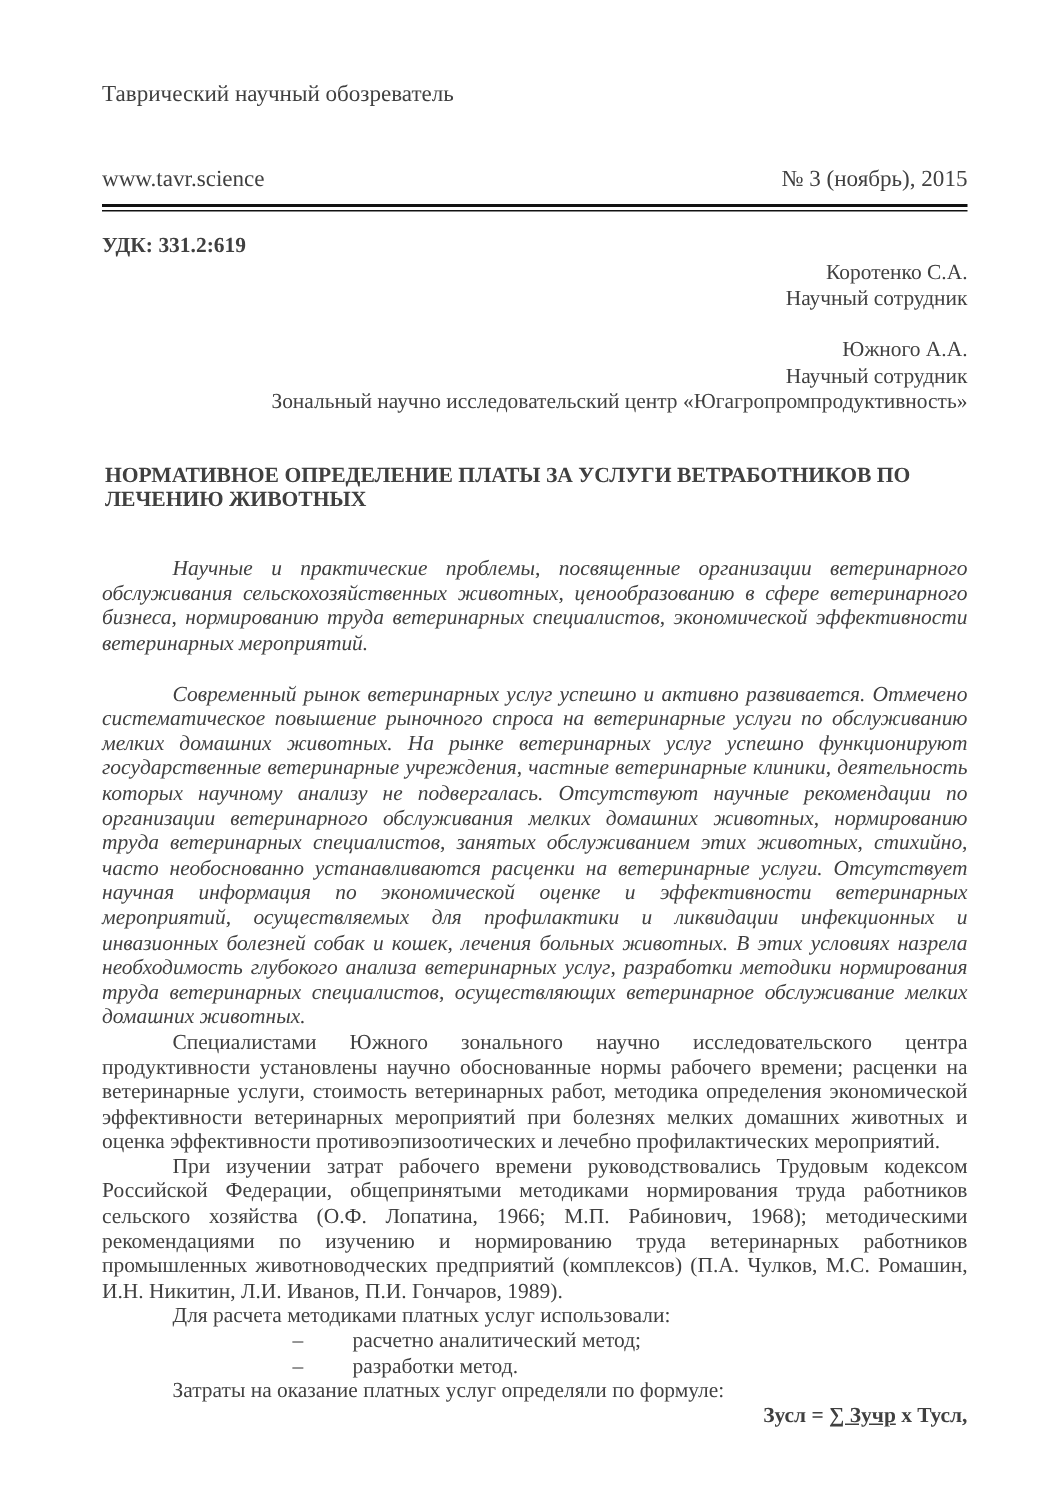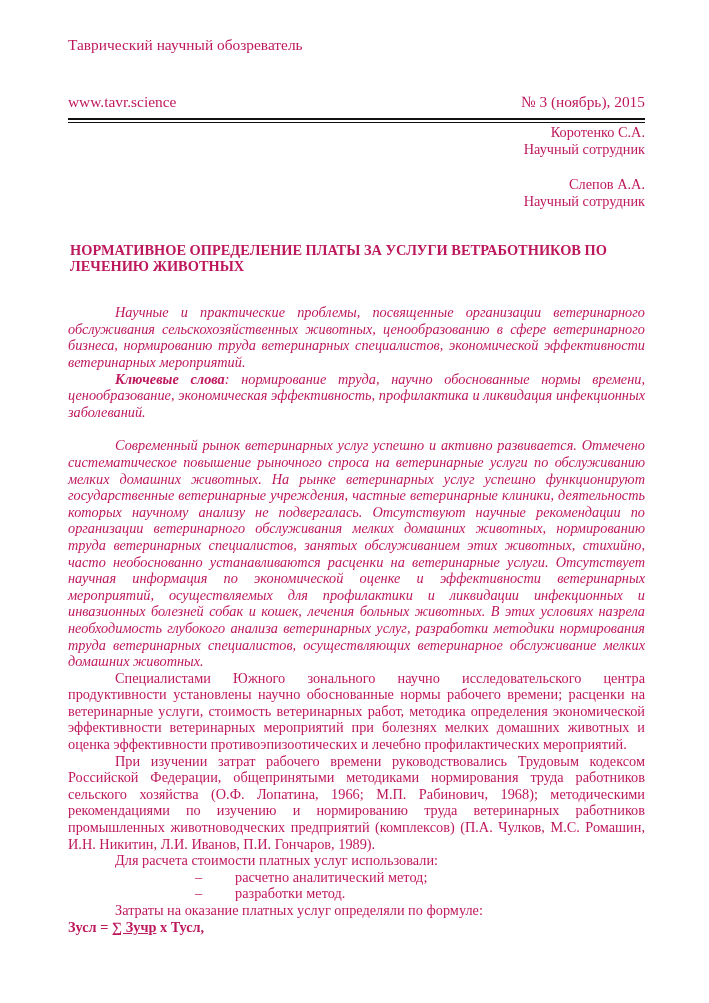--- a/index.html
+++ b/index.html
@@ -3,25 +3,25 @@
 <meta charset="utf-8">
 <style>
   * { box-sizing: border-box; }
   html, body { margin: 0; padding: 0; background: #ffffff; }
   .page {
     position: relative;
     width: 709px;
     height: 1003px;
     margin: 0 auto;
     background: #ffffff;
-    color: #be185d;
+    color: #404040;
     font-family: "Liberation Serif", "DejaVu Serif", serif;
     font-size: 14.3px;
     line-height: 16.6px;
-    padding: 33px 64px 0 68px;
+    padding: 51px 64px 0 68px;
     overflow: hidden;
   }
   
   .journal-header { font-size: 15.4px; line-height: 24px; }
   .journal-name { margin-bottom: 1px; }
   .journal-row {
     display: flex;
     justify-content: space-between;
     align-items: baseline;
     padding-bottom: 4px;
@@ -60,63 +60,64 @@
     text-indent: 47px;
   }
   .body-first { margin-top: 17px; font-style: italic; }
   .intro-par { margin: 0; text-indent: 47px; }
   
   .method-row { display: flex; margin-left: 127px; }
   .method-dash { width: 40px; flex: 0 0 40px; }
   
   .formula-line {
     margin: 0;
-    text-align: left;
+    text-align: right;
     font-weight: bold;
   }
   .formula-sum { text-decoration: underline; }
   .sp { white-space: pre; }
 </style>
 </head>
 <body>
 
 <div class="page">
 
   <header class="journal-header">
     <div class="journal-name">Таврический научный обозреватель</div>
     <div class="journal-row">
       <span class="journal-site">www.tavr.science</span>
       <span class="journal-issue">№ 3 (ноябрь), 2015</span>
     </div>
     <div class="double-rule"></div>
   </header>
 
+  <div class="udc">УДК: 331.2:619</div>
 
   <section class="authors">
     <div class="author">
       <div class="author-name">Коротенко С.А.</div>
       <div class="author-position">Научный сотрудник</div>
     </div>
     <div class="author author-second">
-      <div class="author-name">Слепов А.А.</div>
+      <div class="author-name">Южного А.А.</div>
       <div class="author-position">Научный сотрудник</div>
+      <div class="author-affiliation">Зональный научно исследовательский центр «Югагропромпродуктивность»</div>
     </div>
   </section>
 
   <h1 class="article-title">НОРМАТИВНОЕ ОПРЕДЕЛЕНИЕ ПЛАТЫ ЗА УСЛУГИ ВЕТРАБОТНИКОВ ПО ЛЕЧЕНИЮ ЖИВОТНЫХ</h1>
 
   <p class="abstract">Научные и практические проблемы, посвященные организации ветеринарного обслуживания сельскохозяйственных животных, ценообразованию в сфере ветеринарного бизнеса, нормированию труда ветеринарных специалистов, экономической эффективности ветеринарных мероприятий.</p>
 
-  <p class="keywords"><span class="kw-label">Ключевые слова</span><span>: нормирование труда, научно обоснованные нормы времени, ценообразование, экономическая эффективность, профилактика и ликвидация инфекционных заболеваний.</span></p>
 
   <p class="body-par body-first">Современный рынок ветеринарных услуг успешно и активно развивается. Отмечено систематическое повышение рыночного спроса на ветеринарные услуги по обслуживанию мелких домашних животных. На рынке ветеринарных услуг успешно функционируют государственные ветеринарные учреждения, частные ветеринарные клиники, деятельность которых научному анализу не подвергалась. Отсутствуют научные рекомендации по организации ветеринарного обслуживания мелких домашних животных, нормированию труда ветеринарных специалистов, занятых обслуживанием этих животных, стихийно, часто необоснованно устанавливаются расценки на ветеринарные услуги. Отсутствует научная информация по экономической оценке и эффективности ветеринарных мероприятий, осуществляемых для профилактики и ликвидации инфекционных и инвазионных болезней собак и кошек, лечения больных животных. В этих условиях назрела необходимость глубокого анализа ветеринарных услуг, разработки методики нормирования труда ветеринарных специалистов, осуществляющих ветеринарное обслуживание мелких домашних животных.</p>
   <p class="body-par">Специалистами Южного зонального научно исследовательского центра продуктивности установлены научно обоснованные нормы рабочего времени; расценки на ветеринарные услуги, стоимость ветеринарных работ, методика определения экономической эффективности ветеринарных мероприятий при болезнях мелких домашних животных и оценка эффективности противоэпизоотических и лечебно профилактических мероприятий.</p>
   <p class="body-par">При изучении затрат рабочего времени руководствовались Трудовым кодексом Российской Федерации, общепринятыми методиками нормирования труда работников сельского хозяйства (О.Ф. Лопатина, 1966; М.П. Рабинович, 1968); методическими рекомендациями по изучению и нормированию труда ветеринарных работников промышленных животноводческих предприятий (комплексов) (П.А. Чулков, М.С. Ромашин, И.Н. Никитин, Л.И. Иванов, П.И. Гончаров, 1989).</p>
 
-  <p class="intro-par">Для расчета стоимости платных услуг использовали:</p>
+  <p class="intro-par">Для расчета методиками платных услуг использовали:</p>
 
   <div class="method-row">
     <span class="method-dash">–</span>
       <span class="method-label">расчетно аналитический метод;</span>
   </div>
   <div class="method-row">
     <span class="method-dash">–</span>
       <span class="method-label">разработки метод.</span>
   </div>
 

